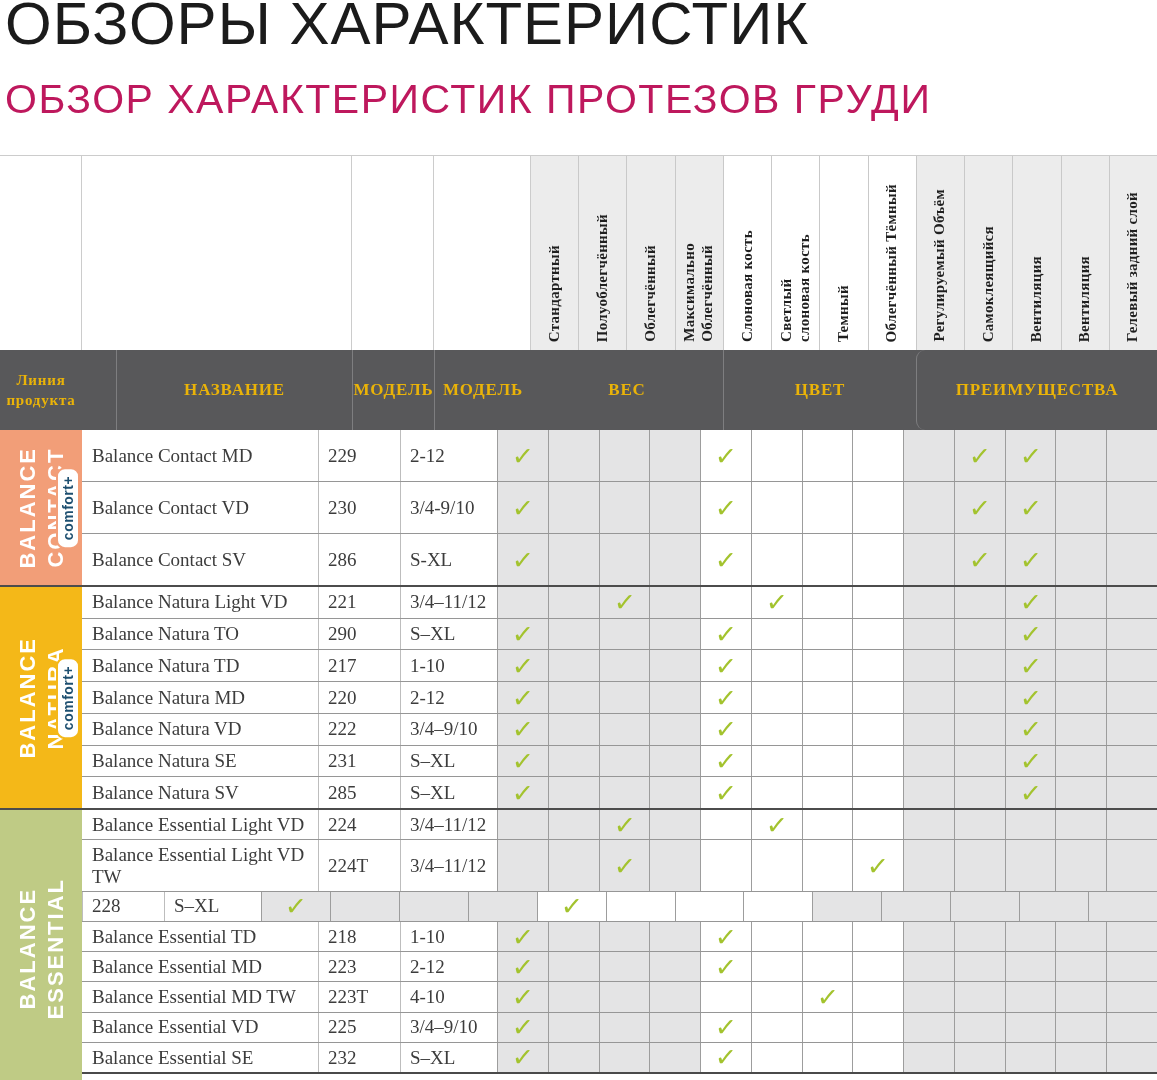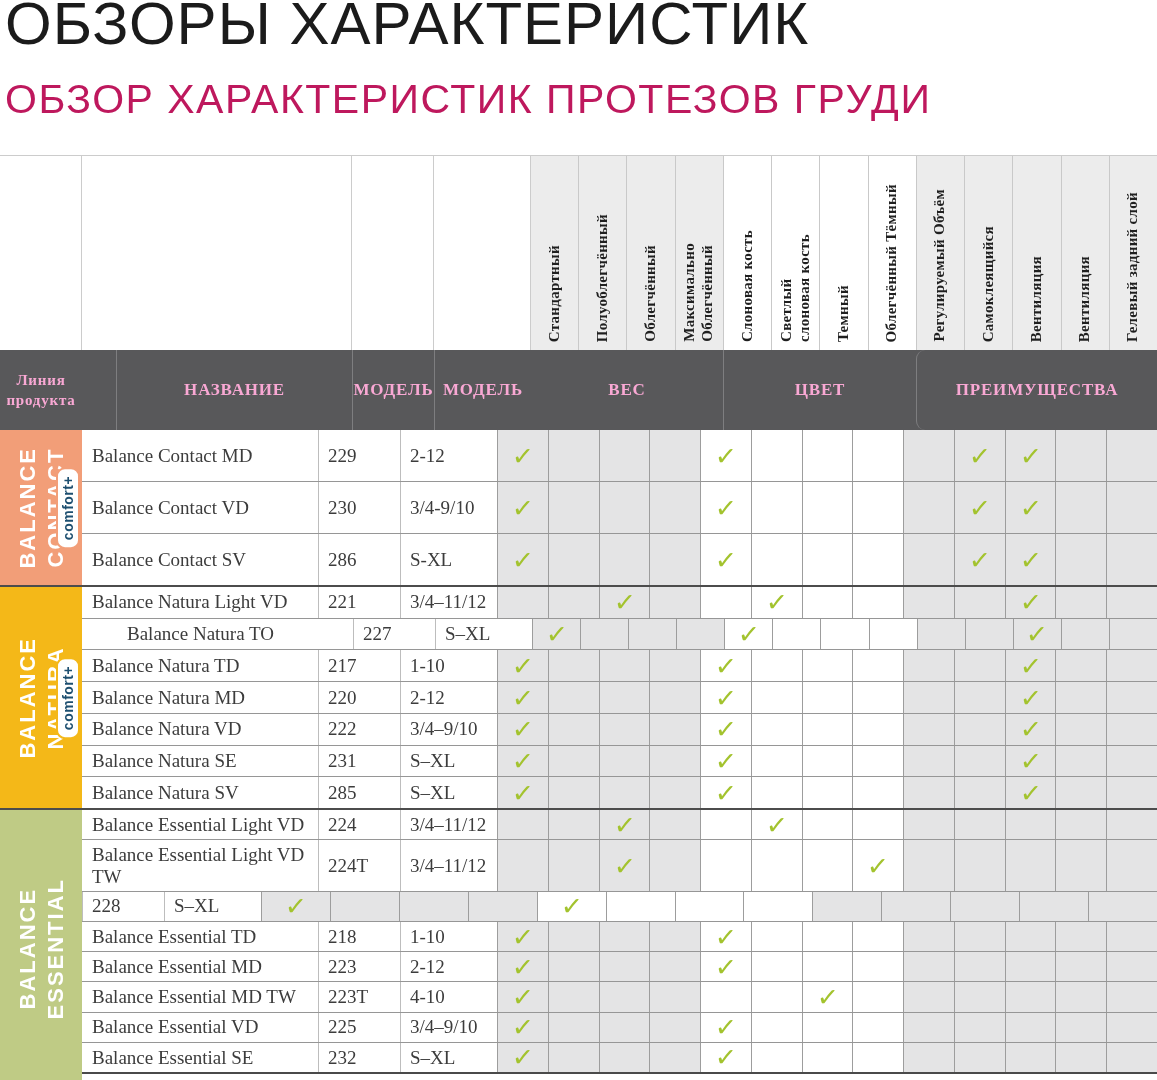--- a/index.html
+++ b/index.html
@@ -24,21 +24,21 @@
   .fcell { flex:1; display:flex; justify-content:center; align-items:flex-end;
     border-left:1px solid #c9c9c9; overflow:hidden; }
   .fcell:first-child { border-left:none; }
   .fcell.weight, .fcell.benefits { background:#ececec; }
   .fcell.color { background:#fff; }
   .rot { writing-mode:vertical-rl; transform:rotate(180deg); white-space:pre-line;
     max-height:188px; padding-left:2px; margin-bottom:8px; font-weight:700; font-size:15px;
     line-height:1.2; color:#1f1f1f; letter-spacing:0.3px; text-align:left; }
 
   
-  .dark-row { display:flex; height:80px; background:var(--dark,#58585a); color:#f9a8d4; }
+  .dark-row { display:flex; height:80px; background:var(--dark,#58585a); color:#eab308; }
   .dh { display:flex; align-items:center; justify-content:center; text-align:center;
     border-left:1px solid #7e7e80; font-weight:700; font-size:17px; letter-spacing:0.8px; }
   .dh:first-child { border-left:none; }
   .dh.small { font-size:15px; line-height:1.35; padding:0 6px; }
   .dh.span4 { flex:4; } .dh.span5 { flex:5;border-radius:9px; }
   .dh-groups { flex:1; display:flex; }
 
   
   .group { position:relative; }
   .group + .group { border-top:2px solid #4c4c4c; }
@@ -254,23 +254,23 @@
               <div class="fbody color"></div>
               <div class="fbody color"></div>
               <div class="fbody benefits"></div>
               <div class="fbody benefits"></div>
               <div class="fbody benefits">
                 <span class="check">✓</span>
               </div>
               <div class="fbody benefits"></div>
               <div class="fbody benefits"></div>
             </div>
-            <div class="row" style="flex-grow: 1; padding-left: 35px;">
+            <div class="row" style="flex-grow: 1;">
               <div class="cell c-name">Balance Natura TO</div>
-              <div class="cell c-model">227</div>
+              <div class="cell c-model">290</div>
               <div class="cell c-size">S–XL</div>
               <div class="fbody weight">
                 <span class="check">✓</span>
               </div>
               <div class="fbody weight"></div>
               <div class="fbody weight"></div>
               <div class="fbody weight"></div>
               <div class="fbody color">
                 <span class="check">✓</span>
               </div>

